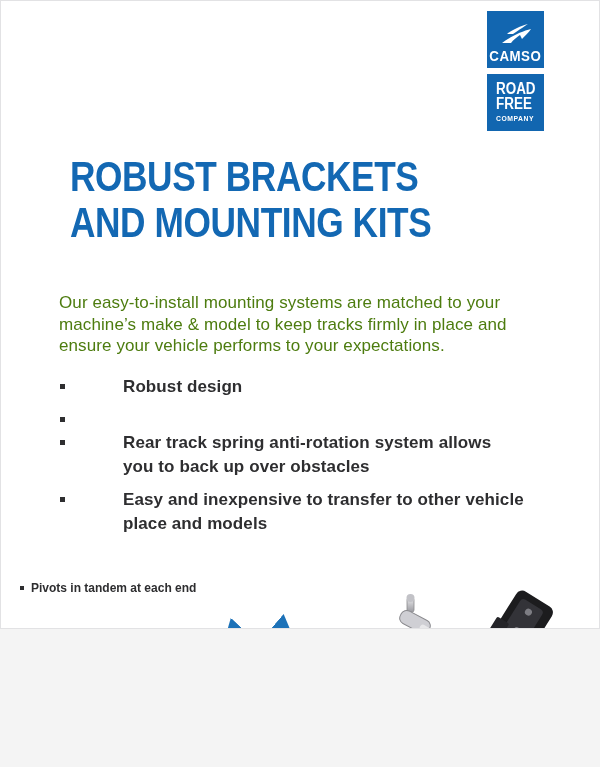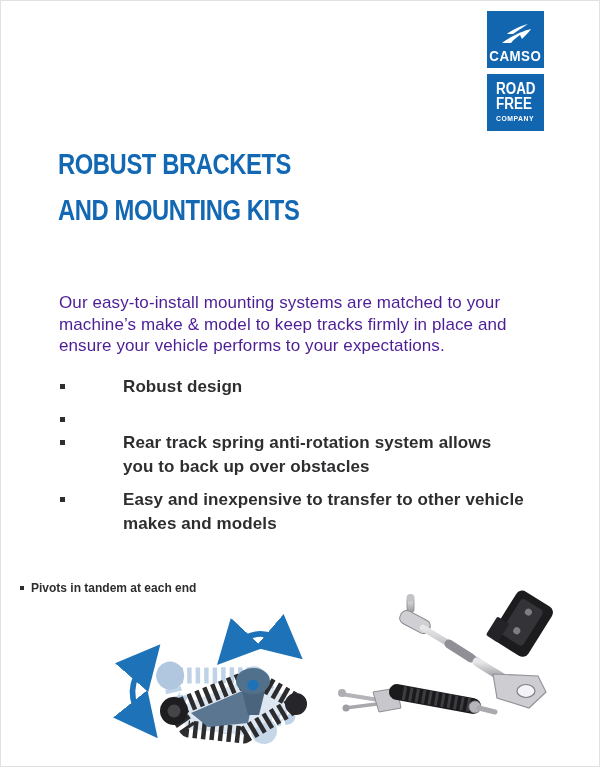--- a/index.html
+++ b/index.html
@@ -1,49 +1,49 @@
 <!DOCTYPE html>
 <html><head>
 <meta charset="utf-8">
 <style>
   html,body { margin:0; padding:0; background:#f4f4f4; }
   .page {
-    position:relative; width:600px; height:767px; margin:0 auto;
+    position:relative; width:600px; height:629px; margin:0 auto;
     background:#ffffff; border:1px solid #e2e2e4; box-sizing:border-box;
     font-family:"Liberation Sans", sans-serif; overflow:hidden;
   }
   
   .brand { position:absolute; left:486px; top:10px; width:57px; }
   .logo-box {
     width:57px; height:57px; background:#1266b0; color:#fff;
     box-sizing:border-box; display:flex; flex-direction:column;
     align-items:center; justify-content:center;
   }
   .camso-box { justify-content:flex-end; padding-bottom:5px; }
   .camso-word {
     font-weight:700; font-size:14px; letter-spacing:0.5px;
     transform:scaleX(0.95); line-height:1;
   }
   .roadfree-box { margin-top:6px; align-items:flex-start; padding-left:9px; }
   .rf-line { font-weight:700; font-size:16px; line-height:0.92; transform:scaleX(0.84); transform-origin:0 50%; letter-spacing:0; }
   .rf-company { font-weight:700; font-size:7.2px; letter-spacing:0.55px; margin-top:2px; transform:scaleX(0.95); transform-origin:0 50%; }
   
   .headline {
-    position:absolute; left:57px; top:140px; margin:0;
-    color:#1368b3; font-size:29px; line-height:46px; font-weight:700;
+    position:absolute; left:57px; top:140px; margin:12px;
+    color:#1368b3; font-size:43px; line-height:46px; font-weight:700;
     white-space:nowrap;
   }
   .headline .condense {
     display:inline-block; transform:scaleX(0.82); transform-origin:0 50%;
     letter-spacing:-0.5px;
   }
   
   .intro {
     position:absolute; left:58px; top:291px; width:492px; margin:0;
-    color:#4c1d95; font-size:17px; line-height:21.5px; letter-spacing:0.1px;
+    color:#4d7c0f; font-size:17px; line-height:21.5px; letter-spacing:0.1px;
     white-space:pre-line;
   }
   
   .features {
     position:absolute; left:59px; top:374px; margin:0; padding:0;
     list-style:none;
   }
   .features li { display:flex; margin:0 0 9px 0;gap:44px; }
   .features .sq {
     flex:none; width:5px; height:5px; background:#2e2e30; margin:9px 14px 0 0;
@@ -101,21 +101,21 @@
       <span class="sq"></span>
     </li>
     <li>
       <span class="sq"></span>
       <span class="feature-text">Rear track spring anti-rotation system allows
 you to back up over obstacles</span>
     </li>
     <li>
       <span class="sq"></span>
       <span class="feature-text">Easy and inexpensive to transfer to other vehicle
-makes and models</span>
+place and models</span>
     </li>
   </ul>
 
   <div class="fig-note">
     <span class="sq"></span>
     <span class="note-text">Pivots in tandem at each end</span>
   </div>
 
   <svg class="track-fig" viewBox="0 0 230 165" aria-hidden="true">
     <defs>

